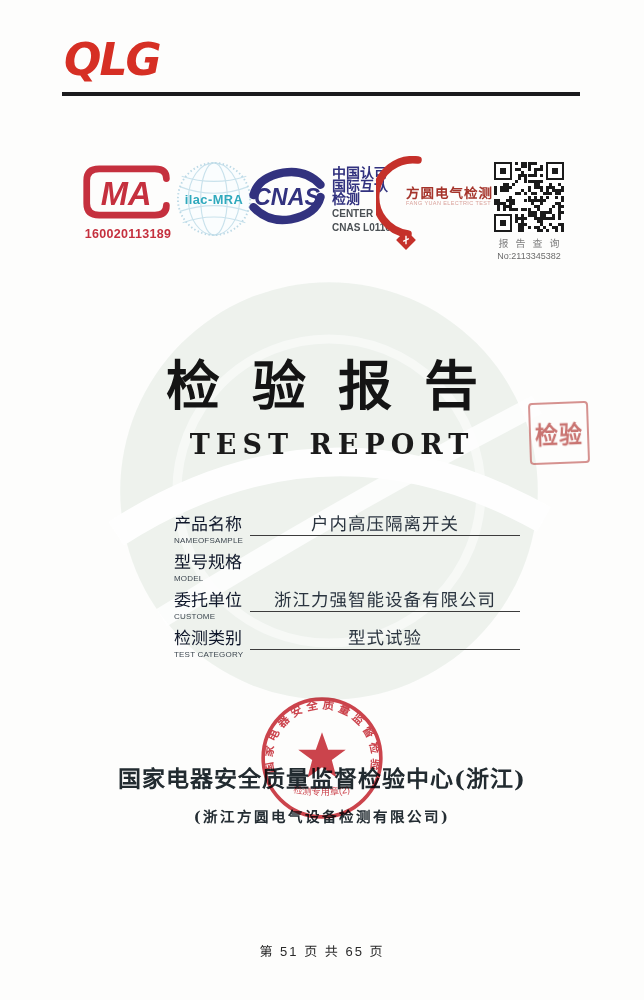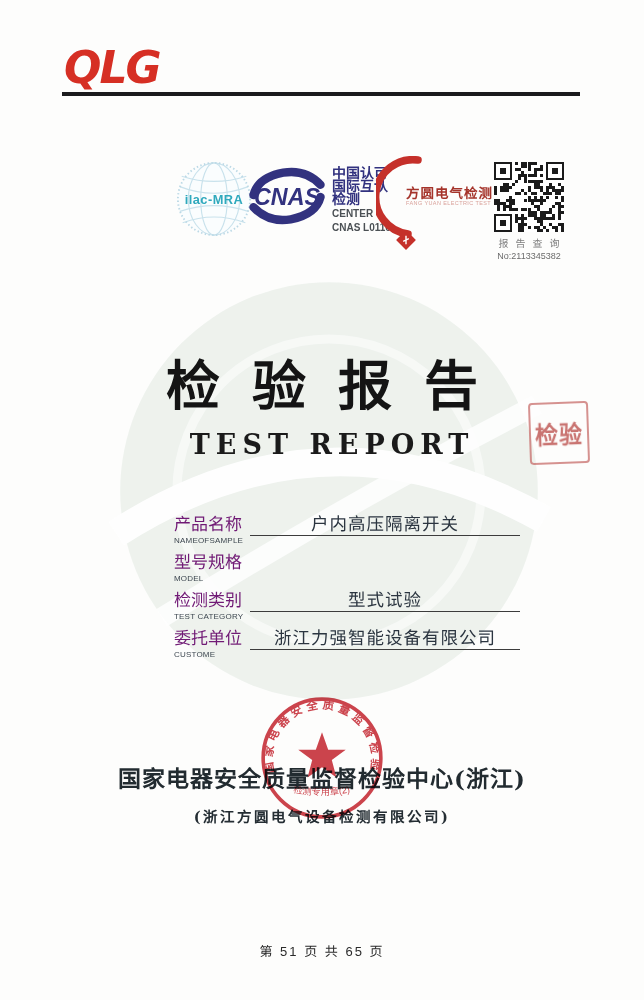--- a/index.html
+++ b/index.html
@@ -3,21 +3,21 @@
 <meta charset="utf-8">
 <style>
   html,body{margin:0;padding:0;background:#ffffff;}
   .page{position:relative;width:644px;height:1000px;background:#fdfdfc;overflow:hidden;
         font-family:"Liberation Sans",sans-serif;color:#222;}
   
   .wm{position:absolute;left:106px;top:268px;width:446px;height:446px;opacity:.75;}
   
   .brand{position:absolute;left:64px;top:34px;display:flex;align-items:baseline;gap:6px;white-space:nowrap;}
   .brand .en{font-family:"DejaVu Sans",sans-serif;font-size:44px;font-weight:900;font-style:italic;
-             letter-spacing:-2px;color:#d62f24;margin-top:8px;}
+             letter-spacing:-2px;color:#d62f24;}
   .brand .zh{font-size:40px;font-weight:900;font-style:italic;color:#6a7280;letter-spacing:1px;}
   .rule{position:absolute;left:62px;top:92px;width:518px;height:4px;background:#1b1b1d;}
   
   .cma{position:absolute;left:80px;top:163px;width:96px;text-align:center;}
   .cma .num{margin-top:2px;font-size:12.5px;font-weight:bold;color:#c5303e;letter-spacing:.3px;}
   .ilac{position:absolute;left:176px;top:157px;}
   .cnasmark{position:absolute;left:246px;top:166px;}
   .cnastext{position:absolute;left:332px;top:167px;line-height:13px;}
   .cnastext .zh{font-size:14px;font-weight:bold;color:#32327f;}
   .cnastext .en{font-size:10px;font-weight:bold;color:#4b5054;margin-top:2px;line-height:12px;}
@@ -43,21 +43,21 @@
   
   .sideseal{position:absolute;left:529px;top:402px;width:56px;height:58px;border:2.5px solid rgba(195,95,92,.75);
             border-radius:4px;transform:rotate(-2deg);display:flex;align-items:center;justify-content:center;
             opacity:.9;}
   .sideseal span{font-family:"DejaVu Serif","Liberation Serif",serif;font-weight:bold;font-size:23px;
                  color:rgba(186,74,70,.85);letter-spacing:1px;transform:scaleY(1.08);filter:blur(.2px);}
   
   .fields{position:absolute;left:174px;top:513px;width:346px;}
   .frow{display:flex;align-items:flex-start;height:38px;}
   .flab{width:76px;flex:0 0 76px;}
-  .flab .zh{display:block;font-family:"DejaVu Serif","Liberation Serif",serif;font-size:17px;color:#701a75;
+  .flab .zh{display:block;font-family:"DejaVu Serif","Liberation Serif",serif;font-size:17px;color:#0f172a;
             line-height:22px;white-space:nowrap;}
   .flab .en{display:block;font-size:8px;color:#3d4750;letter-spacing:.2px;margin-top:1px;white-space:nowrap;}
   .fline{flex:1;border-bottom:1.5px solid #3c3c3c;text-align:center;line-height:22px;height:22px;
          font-family:"DejaVu Serif","Liberation Serif",serif;font-size:17.5px;color:#2b3540;
          letter-spacing:1px;white-space:nowrap;}
   
   .issuer{position:absolute;left:0;top:760px;width:644px;text-align:center;
           font-family:"DejaVu Serif","Liberation Serif",serif;}
   .issuer .iz{font-size:23px;font-weight:bold;color:#222b30;letter-spacing:1px;white-space:nowrap;}
   .issuer .ie{font-size:10.5px;font-weight:bold;color:#2b3440;letter-spacing:.2px;margin-top:7px;white-space:nowrap;}
@@ -78,20 +78,27 @@
     <path d="M10 262 Q218 128 432 248" stroke="#ffffff" stroke-width="28" fill="none"></path>
     <path d="M55 345 Q250 225 425 135" stroke="#ffffff" stroke-width="20" fill="none" opacity=".85"></path>
     <circle cx="220" cy="220" r="150" fill="none" stroke="#ffffff" stroke-width="9" opacity=".55"></circle>
   </svg>
 
   <div class="brand">
     <span class="en">QLG</span>
   </div>
   <div class="rule"></div>
 
+  <div class="cma">
+    <svg width="96" height="58" viewBox="0 0 100 60">
+      <path d="M90 16 Q90 6 78 6 L20 6 Q7 6 7 18 L7 42 Q7 54 20 54 L78 54 Q90 54 90 44" fill="none" stroke="#c5303e" stroke-width="7" stroke-linecap="round"></path>
+      <text x="48" y="44" font-size="34" font-weight="bold" font-style="italic" fill="#c5303e" text-anchor="middle" font-family="Liberation Sans, sans-serif">MA</text>
+    </svg>
+    <div class="num">160020113189</div>
+  </div>
 
   <svg class="ilac" width="76" height="84" viewBox="0 0 80 86">
     <circle cx="40" cy="43" r="38" fill="#fafdfe"></circle>
     <g stroke="#c9e2ec" fill="none" stroke-width="1.2">
       <path d="M4 30 Q40 44 76 30"></path>
       <path d="M6 19 Q40 30 74 19"></path>
       <path d="M4 56 Q40 44 76 56"></path>
       <path d="M7 68 Q40 56 73 68"></path>
       <ellipse cx="40" cy="43" rx="14" ry="38"></ellipse>
       <ellipse cx="40" cy="43" rx="27" ry="38"></ellipse>
@@ -340,31 +347,31 @@
       <div class="fline">户内高压隔离开关</div>
     </div>
     <div class="frow">
       <div class="flab">
         <span class="zh">型号规格</span>
         <span class="en">MODEL</span>
       </div>
     </div>
     <div class="frow">
       <div class="flab">
+        <span class="zh">委托单位</span>
+        <span class="en">CUSTOME</span>
+      </div>
+      <div class="fline">浙江力强智能设备有限公司</div>
+    </div>
+    <div class="frow">
+      <div class="flab">
         <span class="zh">检测类别</span>
         <span class="en">TEST CATEGORY</span>
       </div>
       <div class="fline">型式试验</div>
-    </div>
-    <div class="frow">
-      <div class="flab">
-        <span class="zh">委托单位</span>
-        <span class="en">CUSTOME</span>
-      </div>
-      <div class="fline">浙江力强智能设备有限公司</div>
     </div>
   </div>
 
   <div class="issuer">
     <div class="iz">国家电器安全质量监督检验中心(浙江)</div>
     <div class="is">(浙江方圆电气设备检测有限公司)</div>
   </div>
 
   <svg class="stamp" viewBox="0 0 124 124">
     <circle cx="62" cy="62" r="57" fill="none" stroke="#c5232e" stroke-width="3.5"></circle>

